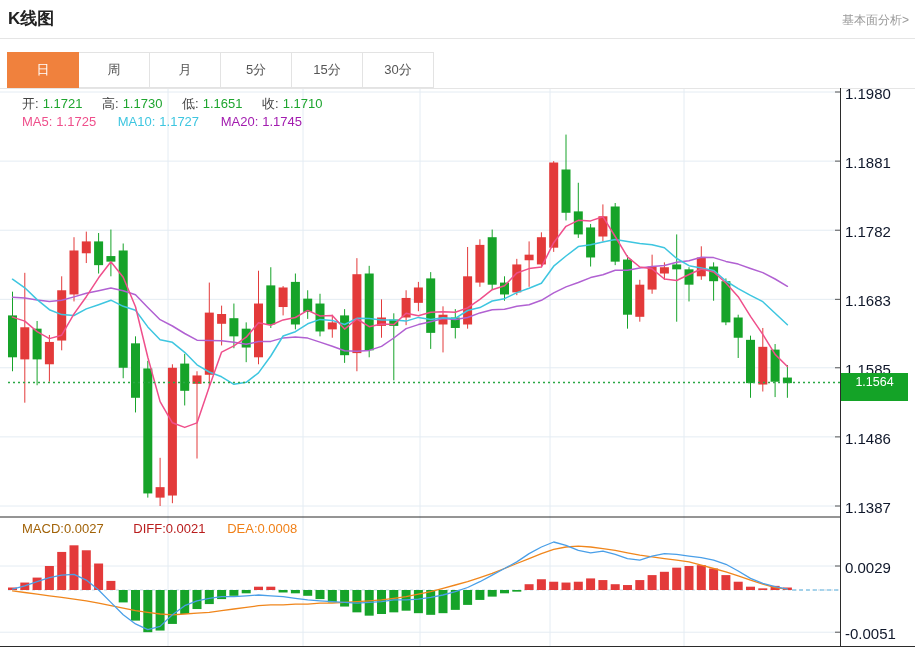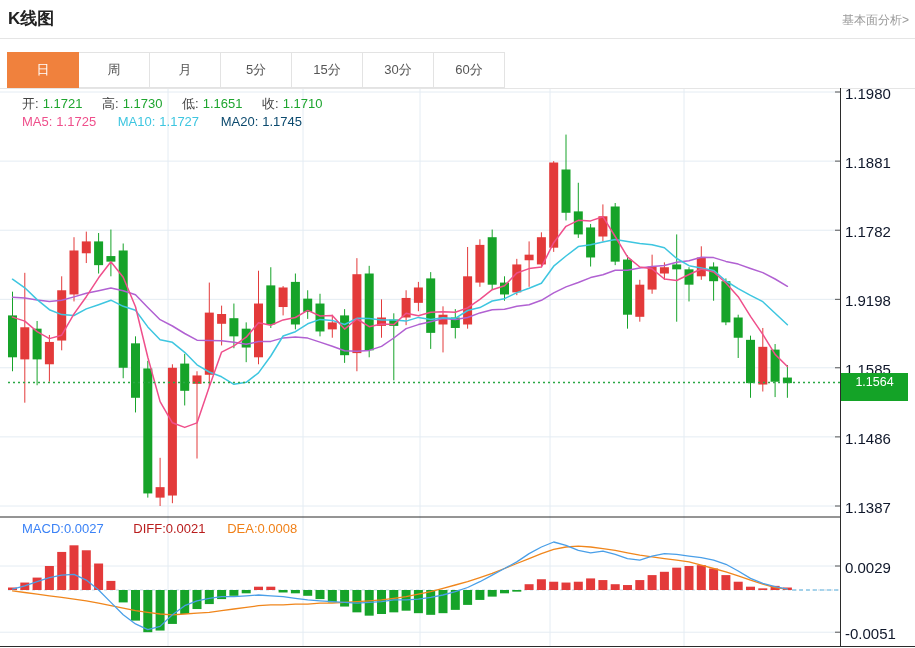--- a/index.html
+++ b/index.html
@@ -13,42 +13,41 @@
        background:#fff;border:1px solid #e3e3e3;margin-left:-1px;cursor:pointer;box-sizing:content-box;}
   .tab.active{background:#f0813d;border-color:#f0813d;color:#fff;position:relative;z-index:2;}
   #chart-svg{position:absolute;left:0;top:88px;}
   .overlay{position:absolute;font-size:13px;white-space:nowrap;z-index:3;}
   .lbl{color:#444;}
   .val-green{color:#1ea52f;}
   .ohlc-row span{margin-right:4px;}
   .ohlc-row .gap{margin-right:16px;}
   .ma-row span{margin-right:4px;}
   .ma-row .gap{margin-right:18px;}
-  .ma5{color:#ef4f8b;} .ma10{color:#3ec6e0;} .ma20{color:#0c4a6e;margin-top:28px;}
-  .macd-c{color:#3b82f6;} .diff-c{color:#b91c1c;} .dea-c{color:#f08018;}
+  .ma5{color:#ef4f8b;} .ma10{color:#3ec6e0;} .ma20{color:#a21caf;margin-top:28px;}
+  .macd-c{color:#a16207;} .diff-c{color:#b91c1c;} .dea-c{color:#f08018;}
   .axis-label{position:absolute;left:845px;font-size:15px;color:#0f172a;z-index:3;}
   .price-tag{position:absolute;left:841px;top:373px;width:67px;height:28px;line-height:18px;
              text-align:center;color:#fff;font-size:12.5px;z-index:4;}
 </style>
 </head>
 <body>
 
 <div id="app">
   <div class="page-title">K线图</div>
   <div class="analysis-link">基本面分析&gt;</div>
   <div class="header-divider"></div>
 
   <div class="tabbar" id="tabbar">
       <div class="tab active">日</div>
       <div class="tab">周</div>
       <div class="tab">月</div>
       <div class="tab">5分</div>
       <div class="tab">15分</div>
       <div class="tab">30分</div>
-      <div class="tab">60分</div>
     </div>
 
   <svg id="chart-svg" width="915" height="560" viewBox="0 88 915 560">
       <g>
         <line x1="0" y1="92" x2="840" y2="92" stroke="#e4ecf3" stroke-width="1"></line>
         <line x1="0" y1="161.116357504216" x2="840" y2="161.116357504216" stroke="#e4ecf3" stroke-width="1"></line>
         <line x1="0" y1="230.232715008432" x2="840" y2="230.232715008432" stroke="#e4ecf3" stroke-width="1"></line>
         <line x1="0" y1="299.349072512648" x2="840" y2="299.349072512648" stroke="#e4ecf3" stroke-width="1"></line>
         <line x1="0" y1="367.7672849915674" x2="840" y2="367.7672849915674" stroke="#e4ecf3" stroke-width="1"></line>
         <line x1="0" y1="436.88364249578336" x2="840" y2="436.88364249578336" stroke="#e4ecf3" stroke-width="1"></line>
@@ -298,21 +297,21 @@
   <div class="overlay" style="left:22px;top:521px;">
     <span class="macd-c">MACD:</span><span class="macd-c" style="margin-right:26px;">0.0027</span>
     <span class="diff-c">DIFF:</span><span class="diff-c" style="margin-right:18px;">0.0021</span>
     <span class="dea-c">DEA:</span><span class="dea-c">0.0008</span>
   </div>
 
   <div id="axis-labels">
       <div class="axis-label" style="top: 85px;">1.1980</div>
       <div class="axis-label" style="top: 154.116px;">1.1881</div>
       <div class="axis-label" style="top: 223.233px;">1.1782</div>
-      <div class="axis-label" style="top: 292.349px;">1.9198</div>
+      <div class="axis-label" style="top: 292.349px;">1.1683</div>
       <div class="axis-label" style="top: 360.767px;">1.1585</div>
       <div class="axis-label" style="top: 429.884px;">1.1486</div>
       <div class="axis-label" style="top: 499px;">1.1387</div>
       <div class="axis-label" style="top: 559px;">0.0029</div>
       <div class="axis-label" style="top: 625.207px; text-align: right;">-0.0051</div>
     </div>
 
   <div class="price-tag" style="background: rgb(20, 163, 39);">1.1564</div>
 </div>
 

